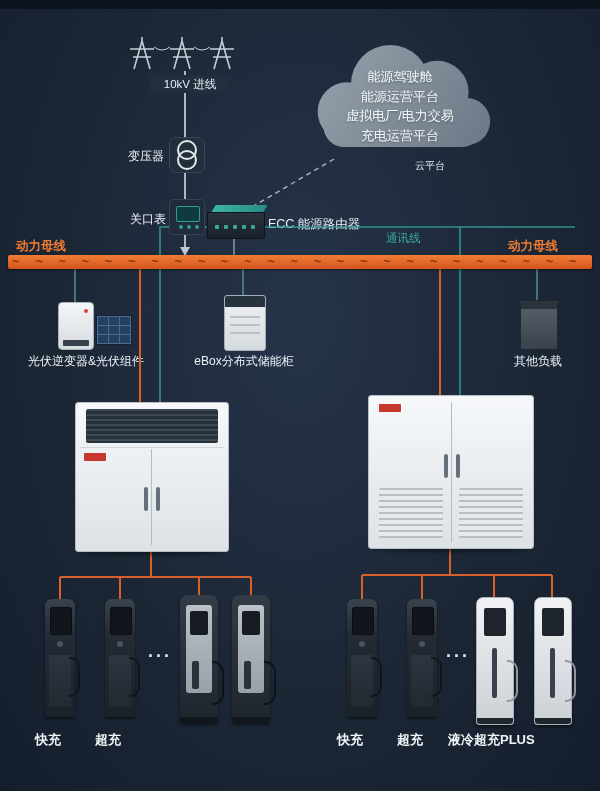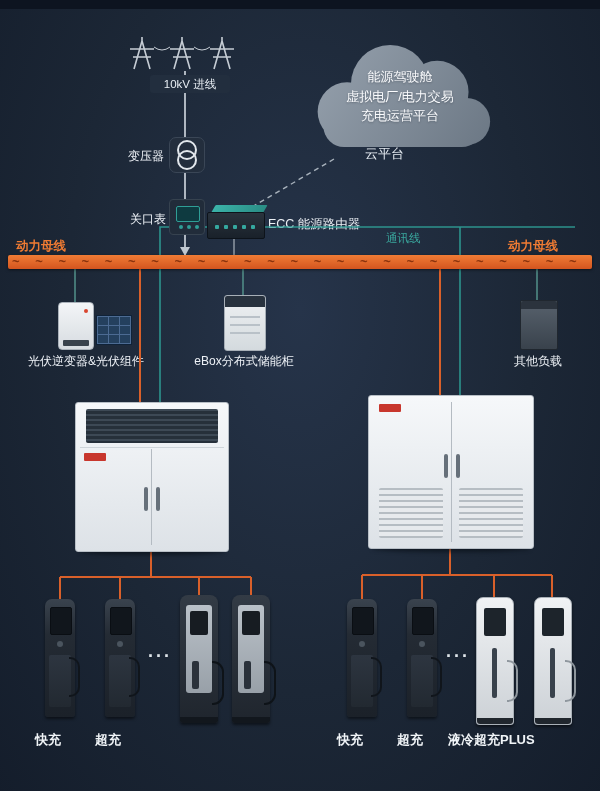--- a/index.html
+++ b/index.html
@@ -46,22 +46,22 @@
   .router .rbody { position:absolute; left:0; top:7px; width:56px; height:25px;
     background:linear-gradient(#2a333d,#19212a); border:1px solid #0d131a; border-radius:2px; }
   .router .ports { position:absolute; left:8px; top:20px; width:4px; height:4px; border-radius:1px;
     background:#35a89f; box-shadow:9px 0 0 #35a89f, 18px 0 0 #35a89f, 27px 0 0 #35a89f, 36px 0 0 #35a89f; }
 
   
   .cloud-wrap { position:absolute; left:300px; top:26px; width:196px; height:126px; z-index:2; }
   .cloud-text { position:absolute; left:310px; top:58px; width:180px; z-index:3;
     text-align:center; font-size:13px; line-height:19.5px; color:#fbfcfe;
     text-shadow:0 1px 2px rgba(20,30,40,.35); }
-  .cloud-cap { position:absolute; left:365px; top:136px; width:80px; z-index:3;
-    text-align:left; font-size:13px; color:#e7edf3; }
+  .cloud-cap { position:absolute; left:365px; top:150px; width:80px; z-index:3;
+    text-align:right; font-size:10px; color:#e7edf3; }
 
   
   .bus { position:absolute; left:8px; top:246px; width:584px; height:14px; z-index:2;
     background:linear-gradient(180deg,#f07c35,#d4551f); border-radius:2px;
     box-shadow:0 1px 3px rgba(0,0,0,.5); overflow:hidden; }
   .bus .tildes { display:block; white-space:nowrap; font-size:13px; line-height:13px;
     letter-spacing:6px; color:rgba(110,33,4,.75); padding-left:4px; font-weight:700; }
   .bus-lbl { position:absolute; top:229px; z-index:3; font-size:12.5px; font-weight:700; color:#ef7b33; }
   .bus-lbl.l { left:16px; } .bus-lbl.r { left:508px; }
   .comm-lbl { position:absolute; left:386px; top:222px; z-index:3; font-size:11.5px; color:#3aa89e; }
@@ -189,20 +189,21 @@
         <circle cx="48" cy="78" r="30"></circle>
         <circle cx="92" cy="50" r="40"></circle>
         <circle cx="140" cy="58" r="32"></circle>
         <circle cx="170" cy="88" r="24"></circle>
         <rect x="24" y="72" width="162" height="42" rx="21"></rect>
       </g>
     </svg>
   </div>
   <div class="cloud-text">
     <div>能源驾驶舱</div>
+    <div>能源运营平台</div>
     <div>虚拟电厂/电力交易</div>
     <div>充电运营平台</div>
   </div>
   <div class="cloud-cap">云平台</div>
 
   <div class="bus-lbl l">动力母线</div>
   <div class="bus-lbl r">动力母线</div>
   <div class="comm-lbl">通讯线</div>
   <div class="bus">
     <span class="tildes">~ ~ ~ ~ ~ ~ ~ ~ ~ ~ ~ ~ ~ ~ ~ ~ ~ ~ ~ ~ ~ ~ ~ ~ ~ ~ ~ ~ ~ ~ ~ ~ ~ ~ ~ ~ ~ ~ ~ ~ ~ ~ ~ ~ ~ ~ ~ ~ </span>

